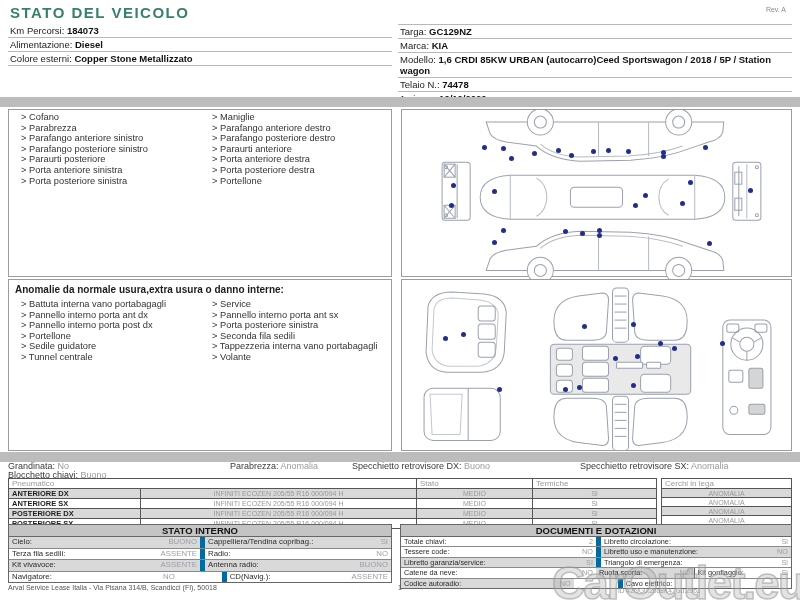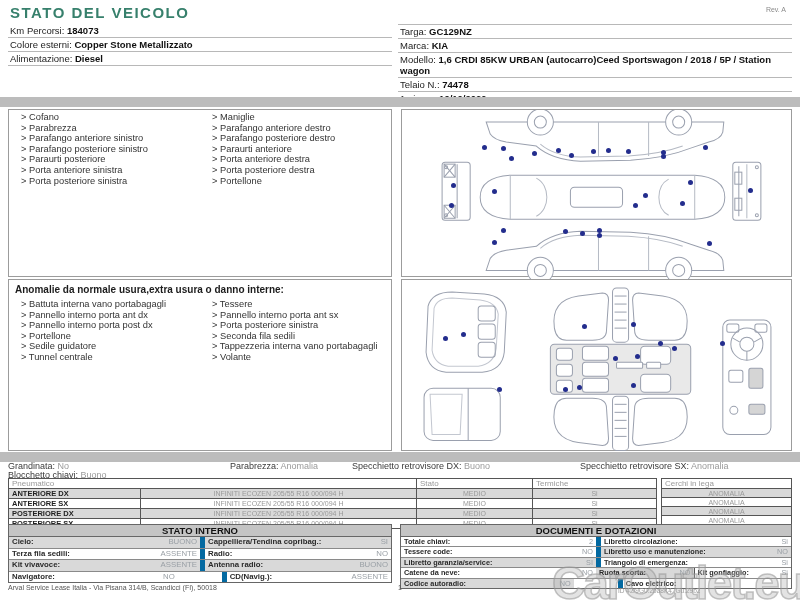--- a/index.html
+++ b/index.html
@@ -50,21 +50,21 @@
   #documenti{left:400px;top:524px;width:392px;}
   .btitle{background:#c4c4c4;text-align:center;font-weight:bold;font-size:9.5px;
           color:#111;height:11px;line-height:11px;border-bottom:1px solid #666;}
   .trow{display:flex;border-bottom:1px solid #8a8a8a;}
   .trow:last-child{border-bottom:none;gap:44px;}
   .trow>div{display:flex;justify-content:space-between;box-sizing:border-box;padding:0 3px;}
   .half{width:50%;}
   .half+.half{border-left:5px solid #0369a1;}
   #stato-interno .trow{height:10.5px;line-height:10.5px;}
   #documenti .trow{height:9.4px;line-height:9.4px;font-size:7.3px;}
-  .lab{color:#2a2a2a;font-weight:bold;} .val{color:#9aa0a6;text-align:right;}
+  .lab{color:#2a2a2a;} .val{color:#9aa0a6;text-align:right;}
   .qtr{width:25%;}
   .qtr+.qtr{border-left:1px solid #555;}
   
   .foot-left{position:absolute;left:8px;top:584px;font-size:7px;color:#555;}
   .foot-page{position:absolute;left:0;top:584px;width:800px;text-align:center;font-size:7px;color:#555;}
   .foot-id{position:absolute;left:618px;top:587px;font-size:6.5px;color:#9a9a9a;}
   .watermark{position:absolute;right:-4px;bottom:-10px;font-size:46px;font-weight:bold;
              letter-spacing:-2px;color:rgba(175,175,175,0.35);
              -webkit-text-stroke:1.5px rgba(150,150,150,0.55);z-index:30;pointer-events:none;}
   svg{position:absolute;inset:0;}
@@ -72,22 +72,22 @@
 </head>
 <body>
 
 <div id="page">
 
   <div class="title">STATO DEL VEICOLO</div>
   <div class="rev">Rev. A</div>
 
   <div class="info-left">
     <div class="info-row"><span>Km Percorsi:</span> <b>184073</b></div>
+    <div class="info-row"><span>Alimentazione:</span> <b>Diesel</b></div>
     <div class="info-row"><span>Colore esterni:</span> <b>Copper Stone Metallizzato</b></div>
-    <div class="info-row"><span>Alimentazione:</span> <b>Diesel</b></div>
   </div>
 
   <div class="info-right">
     <div class="info-row"><span>Targa:</span> <b>GC129NZ</b></div>
     <div class="info-row"><span>Marca:</span> <b>KIA</b></div>
     <div class="info-row"><span>Modello:</span> <b>1,6 CRDI 85KW URBAN (autocarro)Ceed Sportswagon / 2018 / 5P / Station wagon</b></div>
     <div class="info-row"><span>Telaio N.:</span> <b>74478</b></div>
     <div class="info-row"><span>1a imm.:</span> <b>16/10/2020</b></div>
   </div>
 
@@ -209,21 +209,21 @@
     <div class="cols">
       <ul>
         <li>Battuta interna vano portabagagli</li>
         <li>Pannello interno porta ant dx</li>
         <li>Pannello interno porta post dx</li>
         <li>Portellone</li>
         <li>Sedile guidatore</li>
         <li>Tunnel centrale</li>
       </ul>
       <ul>
-        <li>Tessere</li>
+        <li>Service</li>
         <li>Pannello interno porta ant sx</li>
         <li>Porta posteriore sinistra</li>
         <li>Seconda fila sedili</li>
         <li>Tappezzeria interna vano portabagagli</li>
         <li>Volante</li>
       </ul>
     </div>
   </div>
 
   <div class="secbox" id="sec2-right">

